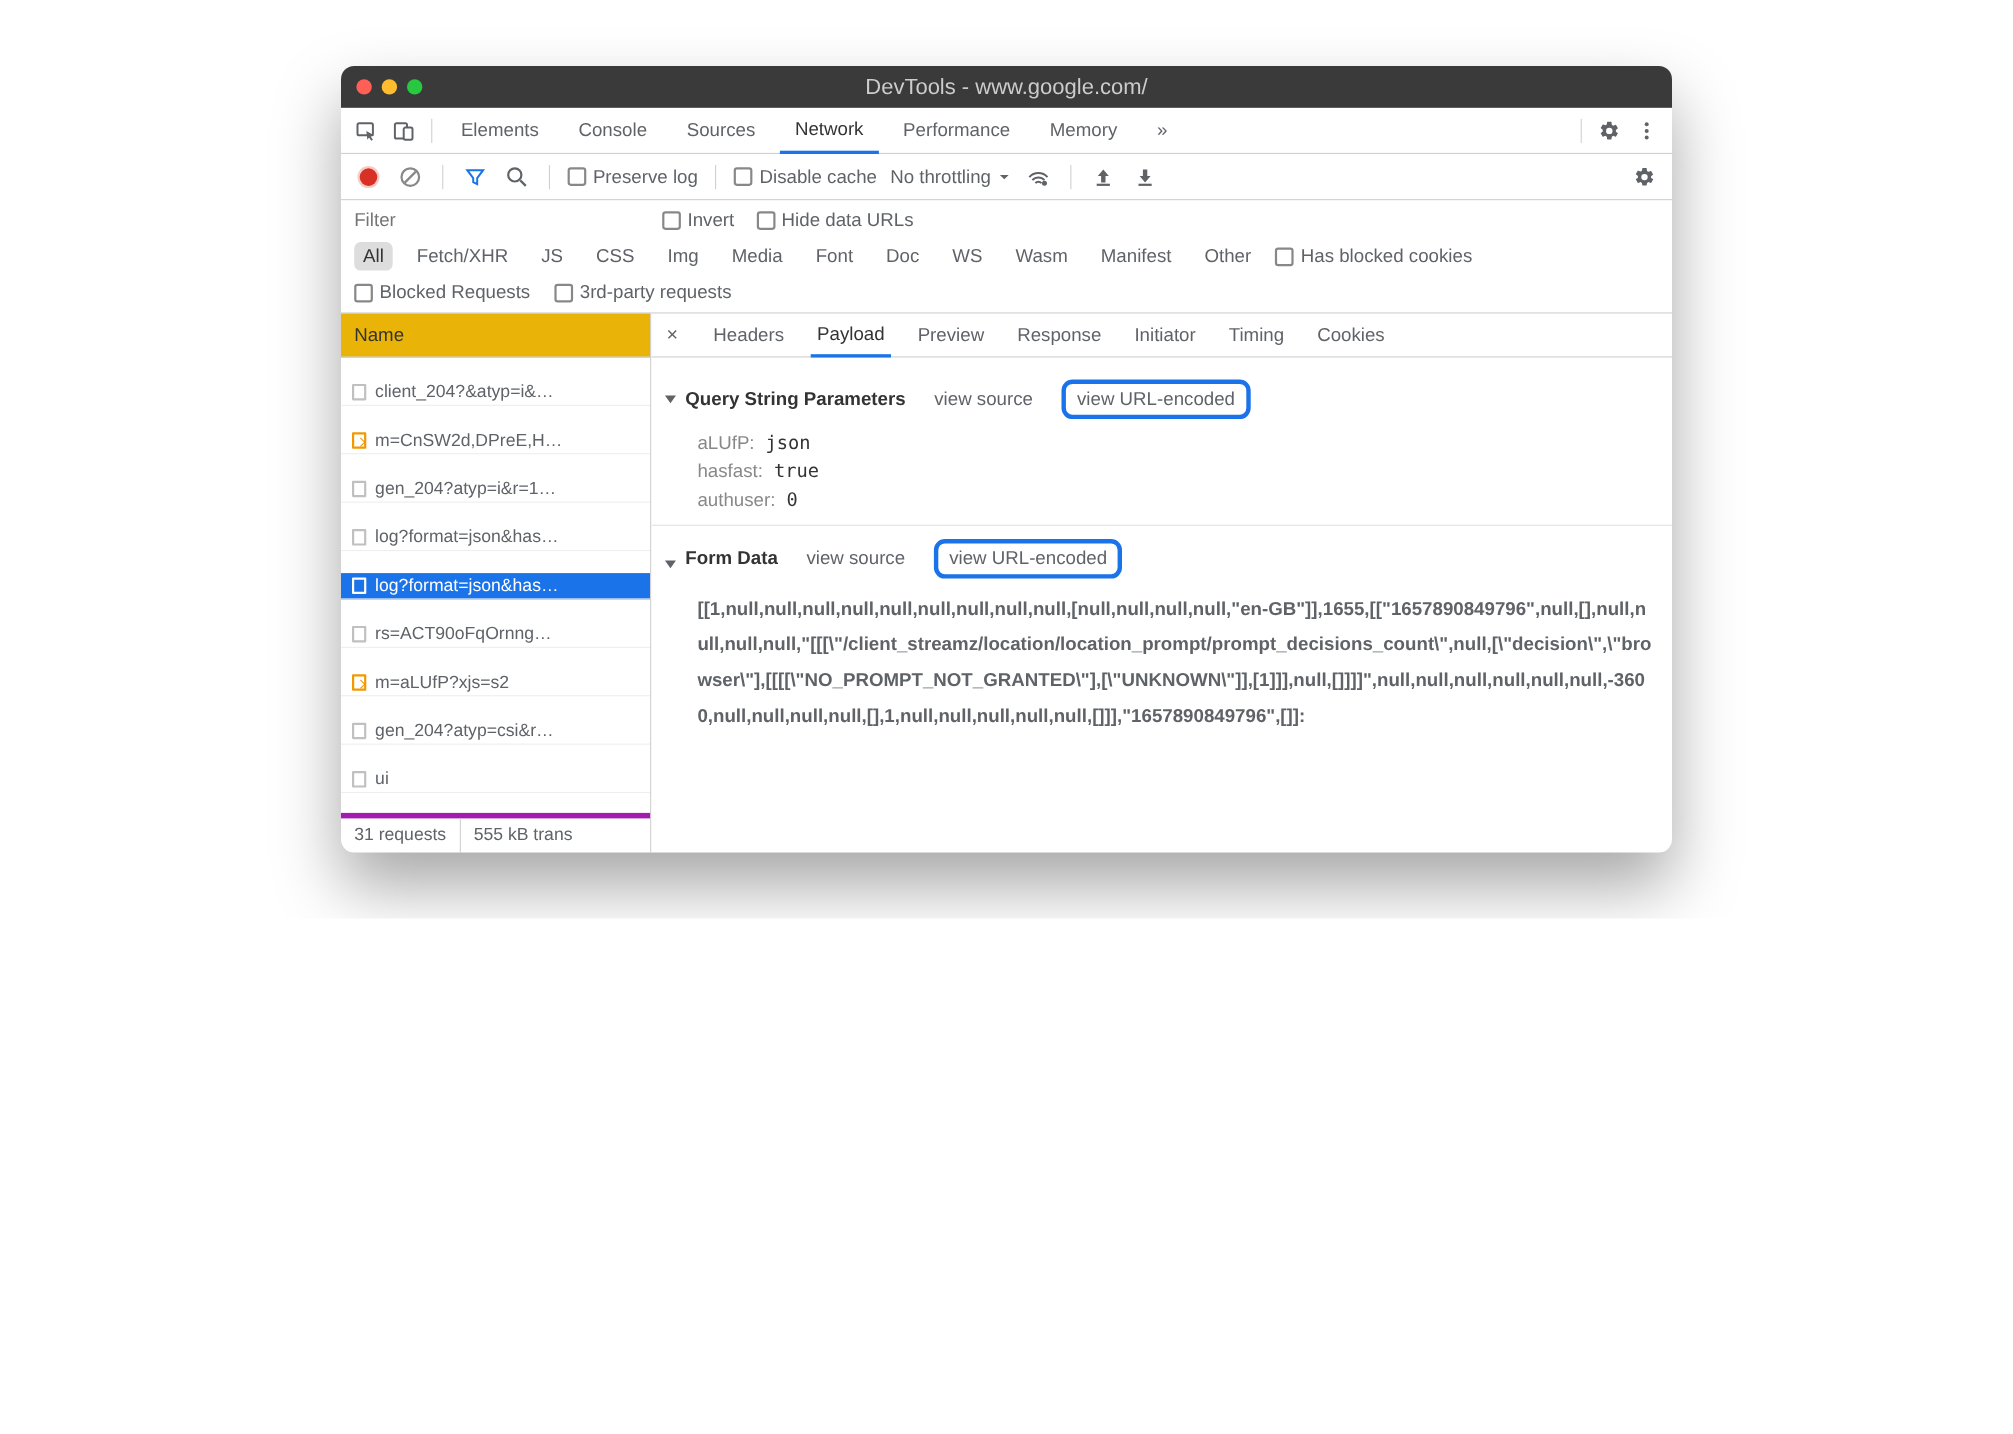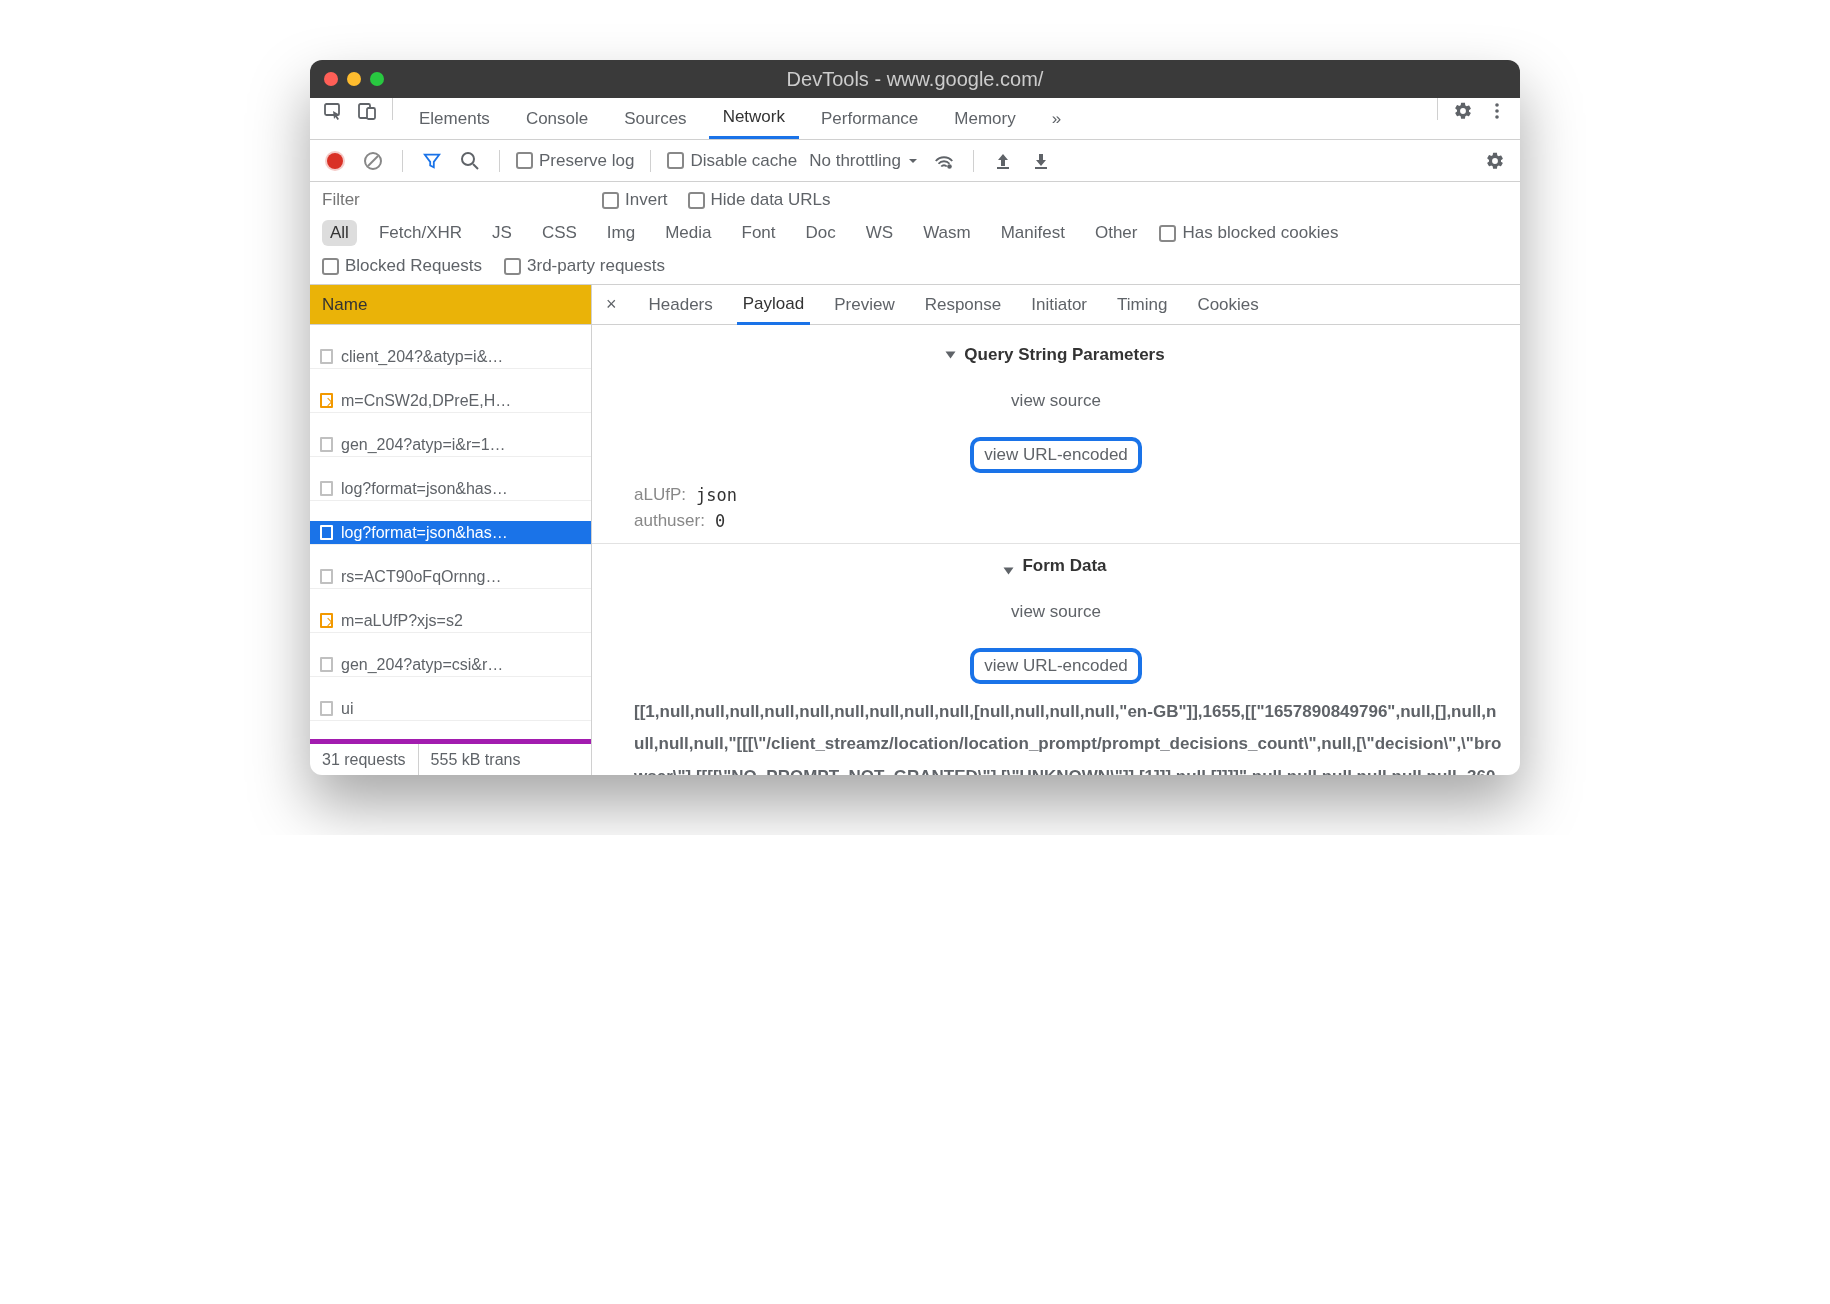--- a/index.html
+++ b/index.html
@@ -34,20 +34,21 @@
 .title {
   color: #ccc;
   font-size: 20px;
   font-weight: 500;
   position: absolute;
   left: 50%;
   transform: translateX(-50%);
 }
 .tabbar {
   display: flex;
+  align-items: center;
   height: 42px;
   border-bottom: 1px solid #d0d0d0;
   padding: 0 10px;
   gap: 8px;
   color: #5f6368;
 }
 .tabbar .tab {
   padding: 0 14px;
   height: 100%;
   display: flex;
@@ -155,21 +156,21 @@
   padding: 0 6px;
   gap: 18px;
   border-bottom: 1px solid #d0d0d0;
   font-size: 17px;
   color: #5f6368;
 }
 .details-tabs .dtab { cursor: pointer; padding: 0 6px; height: 100%; display: flex; align-items: center; }
 .details-tabs .dtab.active { color: #333; border-bottom: 3px solid #1a73e8; margin-bottom: -1px; }
 .close-x { font-size: 18px; cursor: pointer; padding: 0 8px; color: #5f6368; }
 .details-body { flex: 1; overflow-y: auto; padding: 12px 14px; font-size: 17px; color: #5f6368; }
-.section-head { display: flex; align-items: center; gap: 26px; margin: 8px 0 12px 0; flex-direction: column; }
+.section-head { display: flex; align-items: center; gap: 26px; margin: 8px 0 12px 0; }
 .disclosure { width: 0; height: 0; border-left: 7px solid #5f6368; border-top: 5px solid transparent; border-bottom: 5px solid transparent; transform: rotate(90deg); margin-right: 4px; }
 .section-title { font-weight: 700; color: #333; }
 .plain-link { color: #5f6368; cursor: pointer; }
 .highlight-ring { border: 4px solid #1a73e8; border-radius: 10px; padding: 4px 10px; color: #5f6368; cursor: pointer; }
 .kv { display: flex; gap: 10px; margin: 6px 0 6px 28px; }
 .kv .k { color: #888; }
 .kv .v { font-family: ui-monospace, Menlo, monospace; color: #333; }
 .formdata-body {
   margin: 10px 0 0 28px;
   font-weight: 600;
@@ -416,20 +417,24 @@
           </div>
           <span class="plain-link">view source</span>
           <span class="highlight-ring">view URL-encoded</span>
         </div>
         <div id="qs-params">
             <div class="kv">
               <span class="k">aLUfP:</span>
               <span class="v">json</span>
             </div>
             <div class="kv">
+              <span class="k">hasfast:</span>
+              <span class="v">true</span>
+            </div>
+            <div class="kv">
               <span class="k">authuser:</span>
               <span class="v">0</span>
             </div>
           </div>
 
         <div class="hr"></div>
 
         <div class="section-head">
           <div style="display:flex;align-items:flex-end;gap:6px">
             <div class="disclosure"></div>

